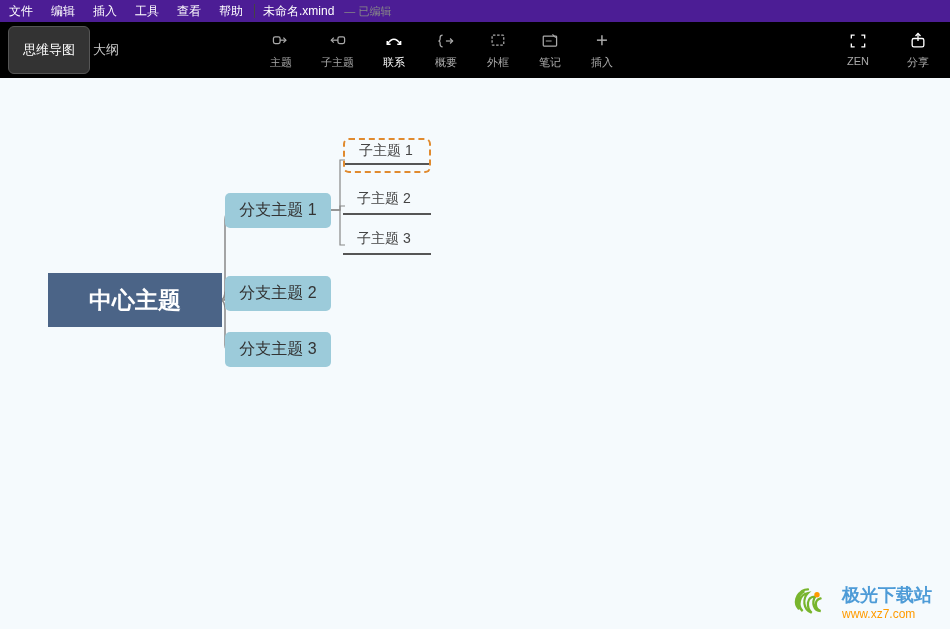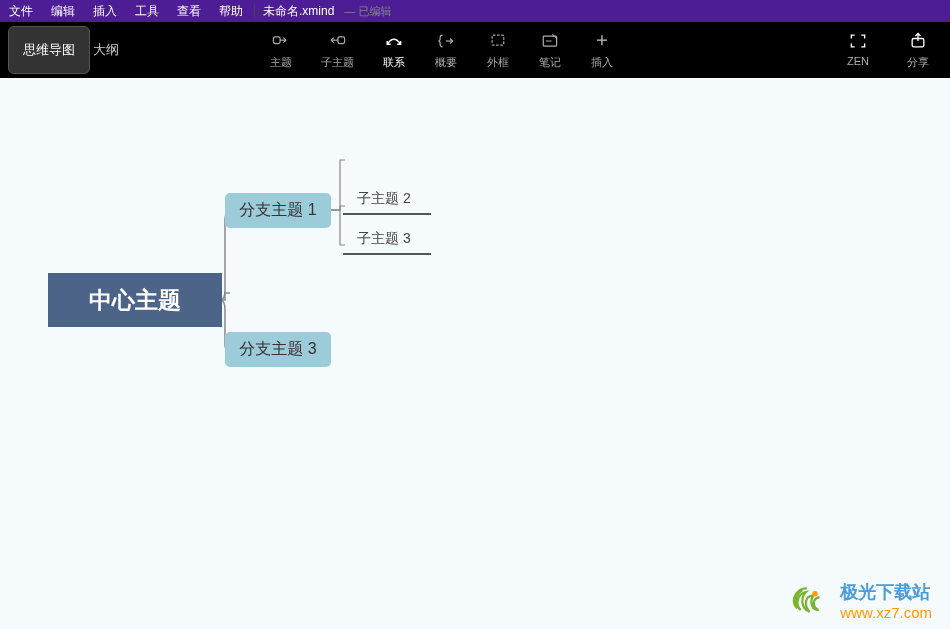--- a/index.html
+++ b/index.html
@@ -173,21 +173,21 @@
   right: 18px;
   bottom: 8px;
   display: flex;
   align-items: center;
   gap: 16px;
   font-size: 18px;
   color: #4d9bd7;
   font-weight: bold;
 }
 .watermark .sub {
-  font-size: 15px;
+  font-size: 12px;
   color: #ff9b00;
   font-weight: normal;
   display: block;
 }
 .watermark .logo {
   width: 36px;
   height: 36px;
   border-radius: 50%;
   display: flex;
   align-items: center;
@@ -330,31 +330,38 @@
   </svg>
 
   <div class="node central" style="left:48px; top:195px">
     <span>中心主题</span>
   </div>
 
   <div class="node branch" style="left:225px; top:115px">
     <span>分支主题 1</span>
   </div>
 
+  <div class="node sub selected" style="left:343px; top:60px">
+    <span>子主题 1</span>
+    <span class="under"></span>
+  </div>
 
   <div class="node sub" style="left:343px; top:108px">
     <span>子主题 2</span>
     <span class="under"></span>
   </div>
 
   <div class="node sub" style="left:343px; top:148px">
     <span>子主题 3</span>
     <span class="under"></span>
   </div>
 
+  <div class="node branch" style="left:225px; top:198px">
+    <span>分支主题 2</span>
+  </div>
 
   <div class="node branch" style="left:225px; top:254px">
     <span>分支主题 3</span>
   </div>
 
   <div class="watermark">
     <span class="logo">
       <svg viewBox="0 0 40 40">
         <path d="M20 6 C10 6 4 18 10 28 C4 22 6 10 16 8 C8 12 6 24 14 30 C8 24 10 12 20 10 C14 16 14 28 24 32 C18 26 18 14 28 14 C24 20 26 30 34 30 C28 28 26 18 34 16" fill="none" stroke="#78b52d" stroke-width="2.5" stroke-linecap="round"></path>
         <circle cx="30" cy="12" r="3" fill="#ff9b00"></circle>

